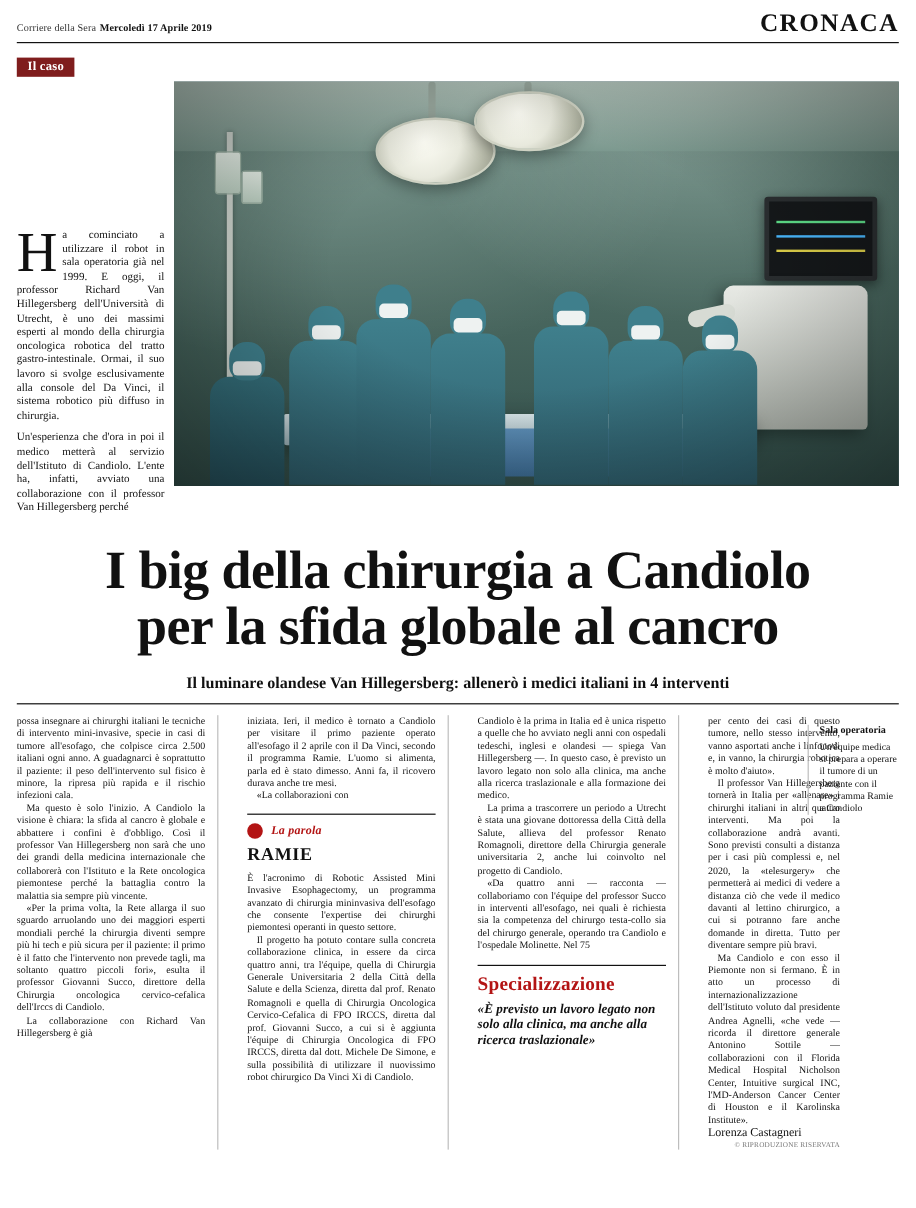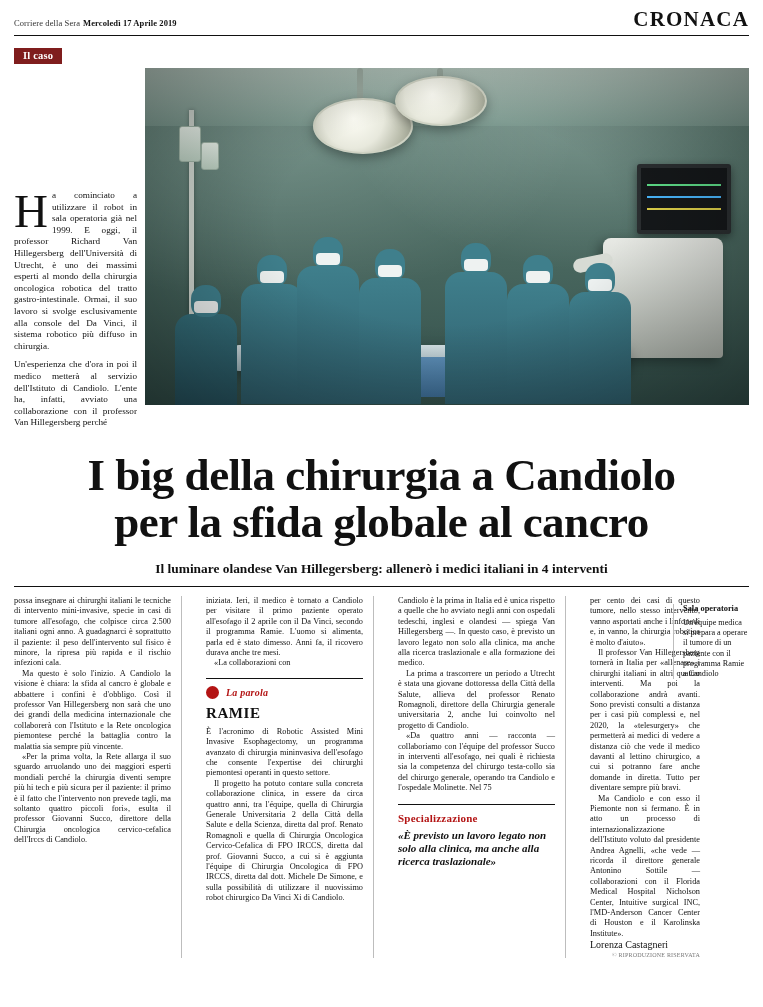--- a/index.html
+++ b/index.html
@@ -288,21 +288,21 @@
     margin-bottom: 5px;
   }
 
   
   .spec-head {
     margin-top: 10px;
     padding-top: 7px;
     border-top: 1.2px solid #111;
     color: #b31414;
     font-weight: bold;
-    font-size: 11px;
+    font-size: 16px;
     letter-spacing: .2px;
   }
   .pullquote {
     font-size: 11px;
     line-height: 13px;
     font-weight: bold;
     margin-top: 5px;
     text-align: left;
     font-style: italic;
   }
@@ -415,20 +415,21 @@
     <div>per la sfida globale al cancro</div>
   </div>
   <div class="subhead">Il luminare olandese Van Hillegersberg: allenerò i medici italiani in 4 interventi</div>
 
   <div class="columns">
 
     <div class="col c1">
       <p class="noind">possa insegnare ai chirurghi italiani le tecniche di intervento mini-invasive, specie in casi di tumore all'esofago, che colpisce circa 2.500 italiani ogni anno. A guadagnarci è soprattutto il paziente: il peso dell'intervento sul fisico è minore, la ripresa più rapida e il rischio infezioni cala.</p>
       <p>Ma questo è solo l'inizio. A Candiolo la visione è chiara: la sfida al cancro è globale e abbattere i confini è d'obbligo. Così il professor Van Hillegersberg non sarà che uno dei grandi della medicina internazionale che collaborerà con l'Istituto e la Rete oncologica piemontese perché la battaglia contro la malattia sia sempre più vincente.</p>
       <p>«Per la prima volta, la Rete allarga il suo sguardo arruolando uno dei maggiori esperti mondiali perché la chirurgia diventi sempre più hi tech e più sicura per il paziente: il primo è il fatto che l'intervento non prevede tagli, ma soltanto quattro piccoli fori», esulta il professor Giovanni Succo, direttore della Chirurgia oncologica cervico-cefalica dell'Irccs di Candiolo.</p>
+      <p>La collaborazione con Richard Van Hillegersberg è già</p>
     </div>
 
     <div class="col c2">
       <p class="noind">iniziata. Ieri, il medico è tornato a Candiolo per visitare il primo paziente operato all'esofago il 2 aprile con il Da Vinci, secondo il programma Ramie. L'uomo si alimenta, parla ed è stato dimesso. Anni fa, il ricovero durava anche tre mesi.</p>
       <p>«La collaborazioni con</p>
 
       <div class="parola-head">
         <span class="dot"></span>
         <span class="parola-label">La parola</span>
       </div>

